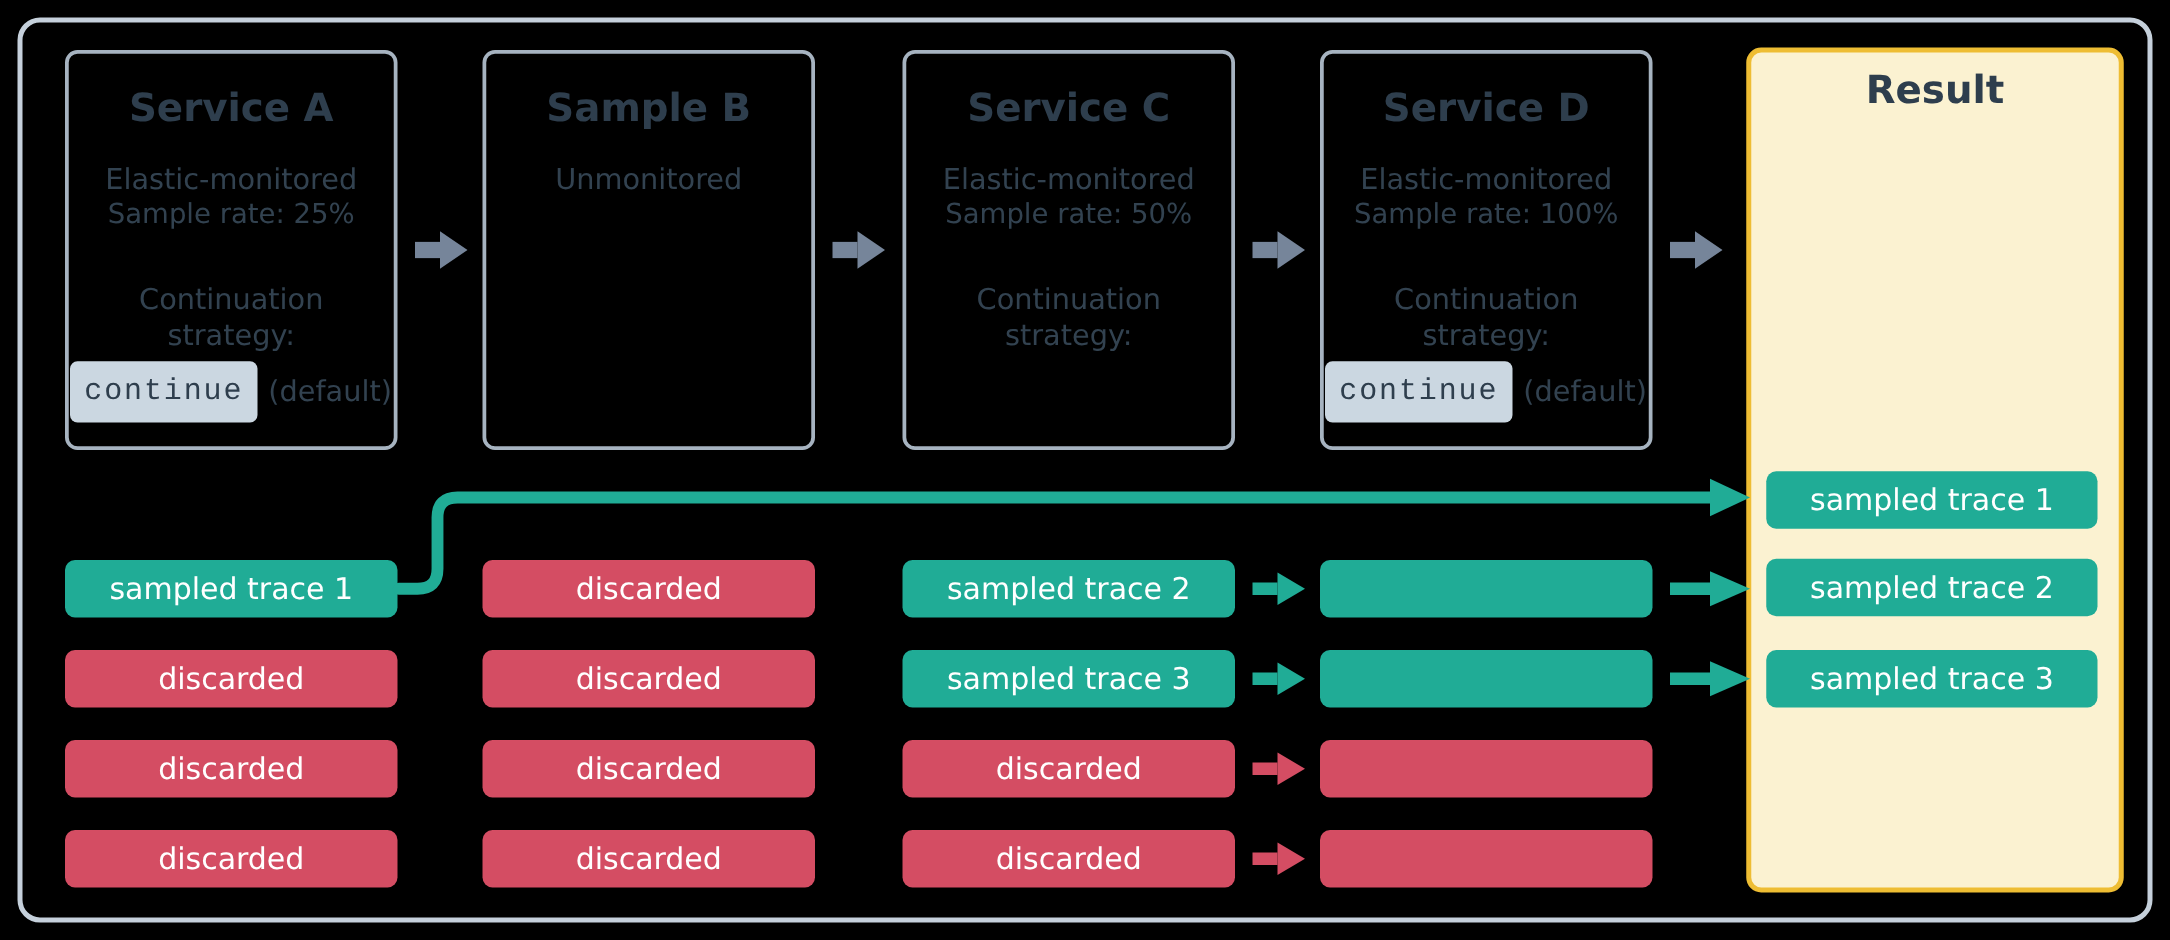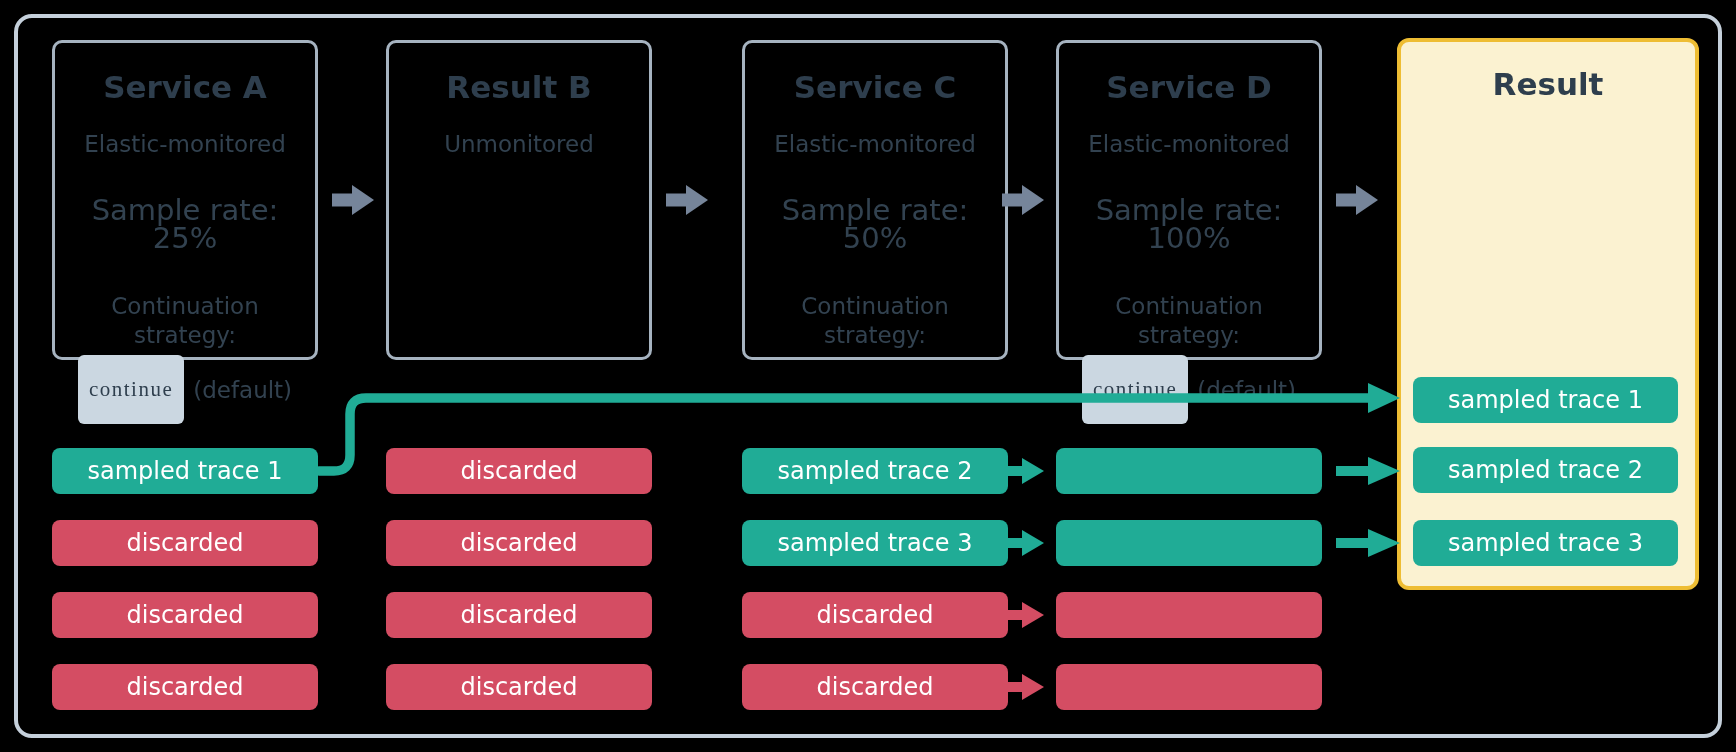--- a/index.html
+++ b/index.html
@@ -9,36 +9,36 @@
     --badge-bg:#CBD7E1; --trace-text:#FFFFFF;
   }
   *{box-sizing:border-box;margin:0;padding:0}
   html,body{width:1736px;height:752px;background:var(--background);overflow:hidden}
   body{position:relative;font-family:"DejaVu Sans","Liberation Sans",sans-serif}
   .frame{position:absolute;left:14px;top:14px;width:1708px;height:724px;
     border:4px solid var(--frame-border);border-radius:18px}
   .service-box{position:absolute;top:40px;width:266px;height:320px;
     border:3px solid var(--service-border);border-radius:10px;
     display:flex;flex-direction:column;align-items:center;text-align:center;padding-top:26px}
-  .pos-a{left:52px}.pos-b{left:386px}.pos-c{left:742px}.pos-d{left:1056px}
+  .pos-a{left:52px}.pos-b{left:386px}.pos-c{left:722px}.pos-d{left:1056px}
   .svc-title{font-size:31px;font-weight:bold;line-height:36px;color:var(--text-dark)}
   .svc-subtitle{margin-top:25px;font-size:23px;line-height:28px;color:var(--text-body)}
-  .svc-sample{margin-top:38px;font-size:29px;line-height:28px;color:var(--text-body)}
+  .svc-sample{font-size:22px;line-height:28px;color:var(--text-body)}
   .svc-strategy{margin-top:40px;font-size:23px;line-height:29px;max-width:180px;color:var(--text-body)}
   .svc-badge-row{margin-top:5px;display:flex;align-items:center;gap:9px}
-  .badge{font-family:Liberation Serif, serif;font-size:21px;
+  .badge{font-family:Liberation Mono, monospace;font-size:24px;
     letter-spacing:1.5px;background:var(--badge-bg);color:var(--text-dark);
-    padding:22px 11px;border-radius:6px;white-space:nowrap}
+    padding:11px 11px;border-radius:6px;white-space:nowrap}
   .badge:empty{display:none}
   .suffix{font-size:23px;color:var(--text-body)}
   .suffix:empty{display:none}
   .svc-strategy:empty,.svc-sample:empty{display:none}
-  .result-box{position:absolute;left:1397px;top:38px;width:302px;height:552px;
+  .result-box{position:absolute;left:1397px;top:38px;width:302px;height:676px;
     background:var(--result-bg);border:4px solid var(--result-border);border-radius:12px;
-    display:flex;flex-direction:column;align-items:center;padding-top:24px}
+    display:flex;flex-direction:column;align-items:center;padding-top:12px}
   .trace{position:absolute;width:266px;height:46px;border-radius:8px;
     display:flex;align-items:center;justify-content:center;
     font-size:24px;color:var(--trace-text);white-space:nowrap}
   .trace[data-status="sampled"]{background:var(--teal)}
   .trace[data-status="discarded"]{background:var(--red)}
   .result-trace{position:absolute;left:1413px;width:265px;height:46px;border-radius:8px;
     display:flex;align-items:center;justify-content:center;font-size:24px;color:var(--trace-text)}
   .result-trace[data-status="sampled"]{background:var(--teal)}
   .r0{top:448px}.r1{top:520px}.r2{top:592px}.r3{top:664px}
   .rr0{top:377px}.rr1{top:447px}.rr2{top:520px}
@@ -54,21 +54,21 @@
   <div class="svc-subtitle">Elastic-monitored</div>
   <div class="svc-sample">Sample rate: 25%</div>
   <div class="svc-strategy">Continuation strategy:</div>
   <div class="svc-badge-row">
     <span class="badge">continue</span>
     <span class="suffix">(default)</span>
   </div>
 </div>
 
 <div class="service-box pos-b">
-  <div class="svc-title">Result B</div>
+  <div class="svc-title">Sample B</div>
   <div class="svc-subtitle">Unmonitored</div>
 
   <div class="svc-badge-row">
     
     
   </div>
 </div>
 
 <div class="service-box pos-c">
   <div class="svc-title">Service C</div>

